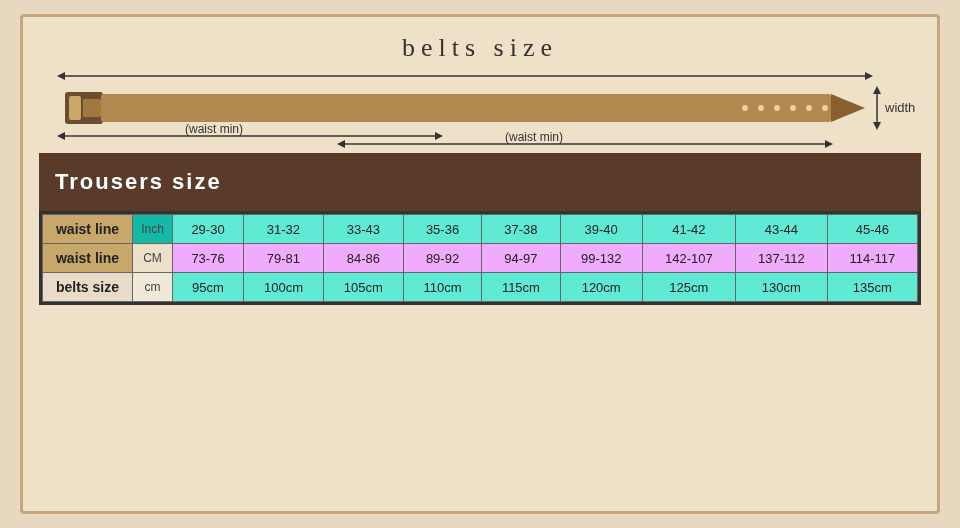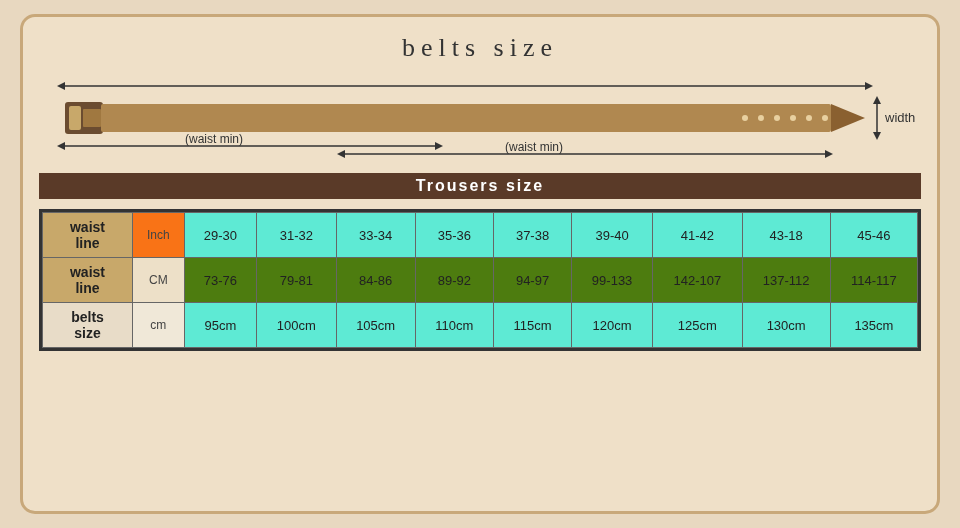--- a/index.html
+++ b/index.html
@@ -10,25 +10,25 @@
       font-family: Arial, sans-serif;
       display: flex;
       align-items: center;
       justify-content: center;
     }
     .outer-container {
       width: 920px;
       height: 500px;
       background: #efe0c8;
       border: 3px solid #c8a87a;
-      border-radius: 15px;
+      border-radius: 4px;
       padding: 16px;
       display: flex;
       flex-direction: column;
-      gap: 10px;
+      gap: 0;
     }
     
     .title {
       text-align: center;
       font-size: 26px;
       font-weight: 400;
       letter-spacing: 6px;
       color: #333;
       font-family: Georgia, serif;
     }
@@ -45,59 +45,58 @@
       background: #d4c4a8;
       padding: 4px 10px;
       font-style: italic;
       font-size: 14px;
       color: #444;
     }
     
     .trousers-header {
       background: #5a3a28;
       color: #fff;
-      text-align: center;
-      font-size: 16px;
+      font-size: 22px;
       font-weight: bold;
-      padding: 4px;
+      padding: 16px;
       letter-spacing: 2px;
     }
     
     .table-container {
       border: 3px solid #333;
       background: #fff;
     }
     table {
       width: 100%;
       border-collapse: collapse;
     }
     table td {
       border: 1px solid #666;
       text-align: center;
       font-size: 13px;
-      padding: 6px 14px;
+      padding: 6px 6px;
       color: #222;
     }
     .row-header {
       background: #c8a86a;
       font-weight: bold;
       font-size: 14px;
       width: 90px;
       text-align: center;
     }
     .unit-cell {
       background: #f0e8d8;
       font-size: 12px;
       width: 40px;
       color: #444;
     }
     .row-waist1 td { background: #5eead4; }
     .row-waist1 td.row-header { background: #c8a86a; }
-    .row-waist1 td.unit-cell { background: #f97316; }
-    .row-waist2 td { background: #4d7c0f; }
+    .row-waist1 td.unit-cell { background: #14b8a6; }
+    .row-waist2 td { background: #f0abfc; }
     .row-waist2 td.row-header { background: #c8a86a; }
     .row-waist2 td.unit-cell { background: #ede0c8; }
     .row-belts td { background: #5eead4; }
     .row-belts td.row-header { background: #e8dcc8; font-weight: bold; }
     .row-belts td.unit-cell { background: #f0e8d8; }
   </style>
 </head>
 <body>
 
 <div class="outer-container">
@@ -147,37 +146,37 @@
   <div class="trousers-header">Trousers size</div>
 
   <div class="table-container">
     <table>
       <tbody id="table-body">
       <tr class="row-waist1">
             <td class="row-header">waist line</td>
             <td class="unit-cell">Inch</td>
             <td>29-30</td>
             <td>31-32</td>
-            <td>33-34</td>
+            <td>33-43</td>
             <td>35-36</td>
             <td>37-38</td>
             <td>39-40</td>
             <td>41-42</td>
-            <td>43-18</td>
+            <td>43-44</td>
             <td>45-46</td>
           </tr>
           <tr class="row-waist2">
             <td class="row-header">waist line</td>
             <td class="unit-cell">CM</td>
             <td>73-76</td>
             <td>79-81</td>
             <td>84-86</td>
             <td>89-92</td>
             <td>94-97</td>
-            <td>99-133</td>
+            <td>99-132</td>
             <td>142-107</td>
             <td>137-112</td>
             <td>114-117</td>
           </tr>
           <tr class="row-belts">
             <td class="row-header">belts size</td>
             <td class="unit-cell">cm</td>
             <td>95cm</td>
             <td>100cm</td>
             <td>105cm</td>

